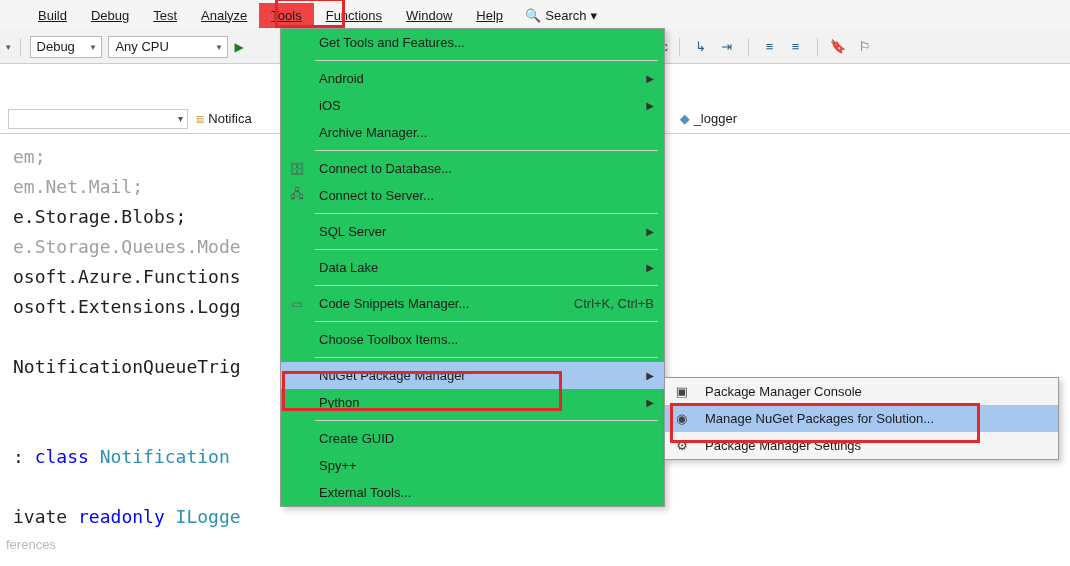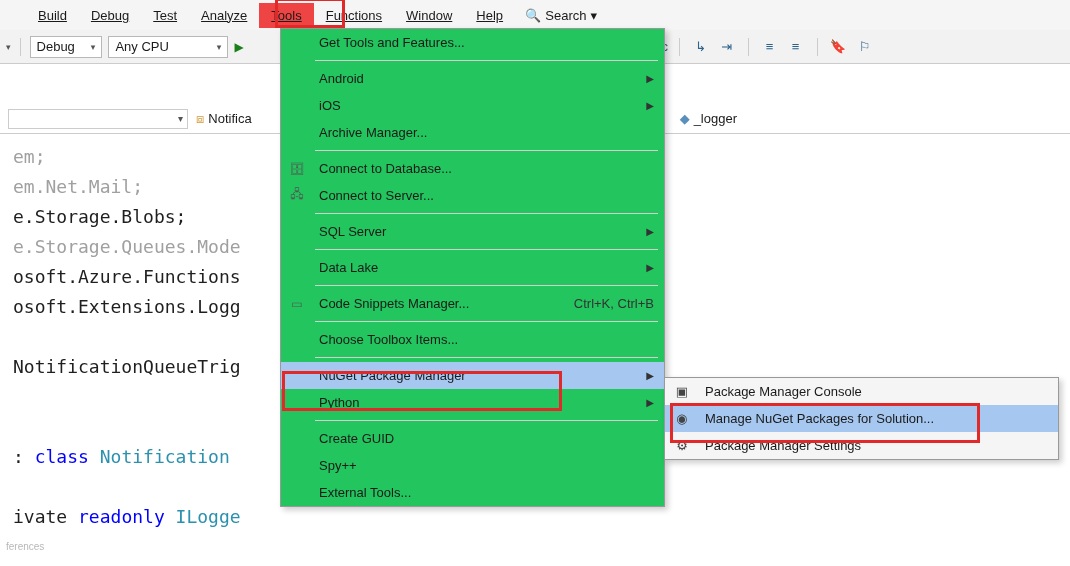--- a/index.html
+++ b/index.html
@@ -191,21 +191,21 @@
       z-index: 20;
     }
     .rb-tools { top: -2px; left: 275px; width: 70px; height: 30px; }
     .rb-nuget { top: 371px; left: 282px; width: 280px; height: 40px; }
     .rb-manage { top: 403px; left: 670px; width: 310px; height: 40px; }
     .footer-text {
       position: absolute;
       bottom: 14px;
       left: 6px;
       color: #b8b8b8;
-      font-size: 10px;
+      font-size: 13px;
     }
   </style>
 </head>
 <body>
 
 <div class="menubar">
   <div class="menu-item">Build</div>
   <div class="menu-item">Debug</div>
   <div class="menu-item">Test</div>
   <div class="menu-item">Analyze</div>

